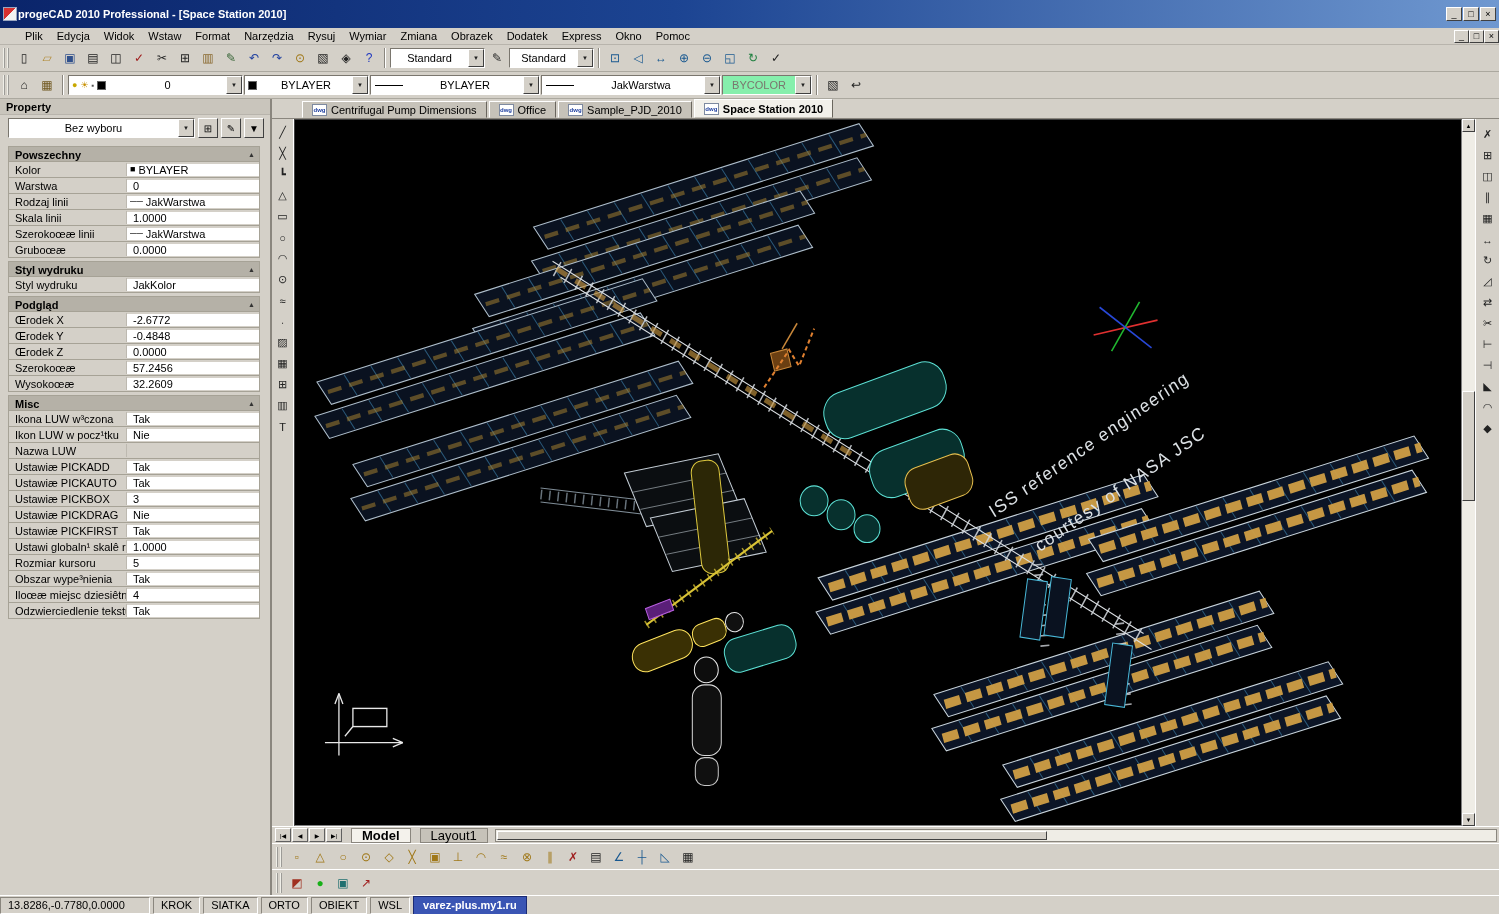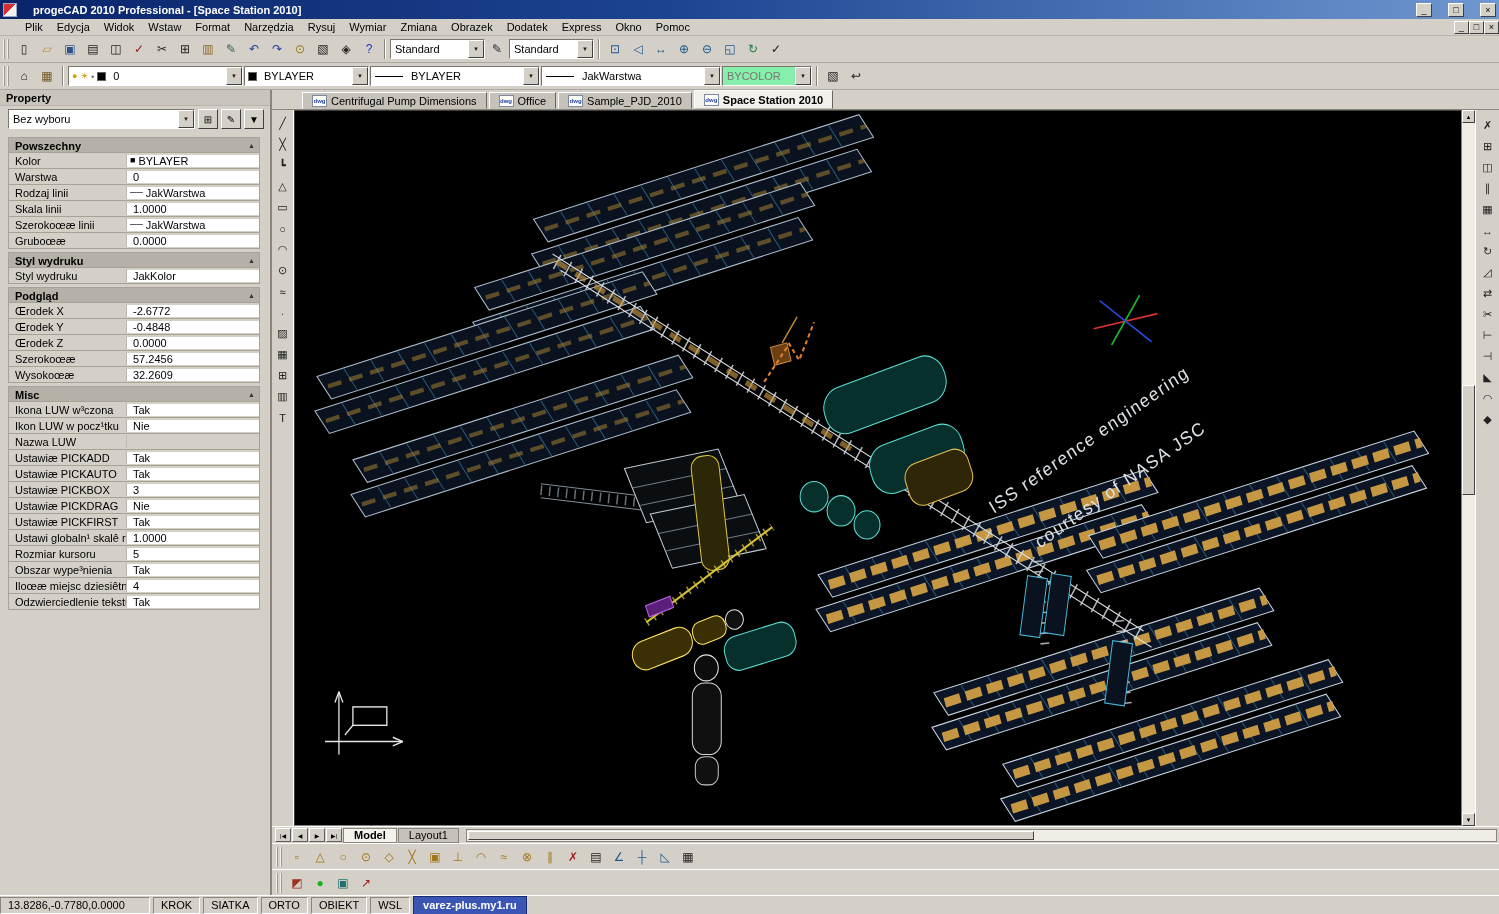--- a/index.html
+++ b/index.html
@@ -1,36 +1,36 @@
 <!DOCTYPE html>
 <html><head>
 <meta charset="utf-8">
 <style>
   *{margin:0;padding:0;box-sizing:border-box;}
   html,body{width:1499px;height:914px;overflow:hidden;}
   body{font-family:"Liberation Sans",sans-serif;font-size:11px;color:#000;background:#d4d0c8;}
   .window{width:1499px;height:914px;display:flex;flex-direction:column;background:#d4d0c8;}
 
   
-  .titlebar{height:19px;background:linear-gradient(90deg,#0a246a,#1c4492 45%,#6f98d0);display:flex;align-items:center;padding:0 3px;gap:16px;flex:none;}
+  .titlebar{height:28px;background:linear-gradient(90deg,#0a246a,#1c4492 45%,#6f98d0);display:flex;align-items:center;padding:0 3px;gap:1px;flex:none;}
   .applogo{width:14px;height:14px;background:linear-gradient(135deg,#d83030 48%,#f2f2f2 48%);border:1px solid #9aa6c0;flex:none;}
   .titlebar .title{color:#fff;font-weight:bold;font-size:11px;flex:1;white-space:nowrap;overflow:hidden;}
   .winbtn{width:16px;height:14px;background:#d4d0c8;border:1px solid;border-color:#fff #404040 #404040 #fff;font-size:9px;line-height:10px;text-align:center;font-family:"Liberation Sans",sans-serif;}
   .winbtn.sm{width:15px;height:13px;}
   .menubar{height:17px;display:flex;align-items:center;background:#d4d0c8;border-bottom:1px solid #b8b4ac;flex:none;padding-left:18px;}
   .menuitem{padding:1px 7px;cursor:default;}
   .mb-spacer{flex:1;}
 
   
   .toolbar{display:flex;align-items:center;height:27px;border-bottom:1px solid #aba89f;background:#d4d0c8;gap:1px;padding:0 2px;flex:none;}
   .handle{width:6px;height:20px;border-left:2px ridge #f0efe8;border-right:2px ridge #f0efe8;margin:0 3px 0 1px;flex:none;}
   .tbtn{width:22px;height:22px;display:flex;align-items:center;justify-content:center;background:#d4d0c8;border:1px solid #d4d0c8;color:#222;font-size:12px;flex:none;}
   .tbtn .glyph{pointer-events:none;}
   .sep{width:0;height:20px;border-left:1px solid #8a867e;border-right:1px solid #fff;margin:0 3px;flex:none;}
-  .combo{height:20px;background:#fff;border:1px solid;border-color:#7a766e #fff #fff #7a766e;display:flex;align-items:center;font-size:11px;flex:none;}
+  .combo{height:20px;background:#fff;border:1px solid;border-color:#7a766e #fff #fff #7a766e;display:flex;align-items:center;font-size:11px;flex:none;text-align:center;}
   .combo .cval{flex:1;padding:0 4px;white-space:nowrap;overflow:hidden;}
   .carrow{width:16px;height:18px;background:#d4d0c8;border:1px solid;border-color:#fff #404040 #404040 #fff;display:flex;align-items:center;justify-content:center;flex:none;}
   .carrow::after{content:"▼";font-size:6px;color:#202020;}
   .combo.disabled{background:#86efac;color:#7a766e;}
   .w95{width:95px}.w85{width:85px}.w175{width:175px}.w125{width:125px}.w170{width:170px}.w180{width:180px}.w90{width:90px}
   .lc-ic{font-size:9px;margin-left:3px;flex:none;}
   .lc-ic.bulb{color:#c8a800}.lc-ic.sun{color:#c89000}.lc-ic.lock{color:#555;font-size:8px}
   .swatch{width:9px;height:9px;background:#000;border:1px solid #666;margin:0 3px;flex:none;}
   .ltline{width:28px;height:0;border-top:1px solid #000;margin:0 4px;flex:none;}
 
@@ -68,21 +68,21 @@
   .canvas svg{position:absolute;inset:0;width:100%;height:100%;display:block;}
   .vscroll{width:13px;flex:none;display:flex;flex-direction:column;background:#efede6;}
   .varr{height:13px;background:#d4d0c8;border:1px solid;border-color:#fff #404040 #404040 #fff;display:flex;align-items:center;justify-content:center;flex:none;}
   .varr.up::after{content:"▲";font-size:6px;}
   .varr.dn::after{content:"▼";font-size:6px;}
   .vtrack{flex:1;position:relative;}
   .vthumb{position:absolute;left:0;right:0;top:38%;height:110px;background:#d4d0c8;border:1px solid;border-color:#fff #404040 #404040 #fff;}
   .rightrail{width:24px;flex:none;background:#d4d0c8;border-left:1px solid #fff;display:flex;flex-direction:column;align-items:center;padding-top:5px;}
   .modeltabs{height:17px;display:flex;align-items:center;background:#d4d0c8;border-top:1px solid #fff;flex:none;padding-left:3px;gap:1px;}
   .mnav{width:16px;height:14px;background:#d4d0c8;border:1px solid;border-color:#fff #606060 #606060 #fff;font-size:6px;display:flex;align-items:center;justify-content:center;flex:none;}
-  .mtab{height:15px;display:flex;align-items:center;padding:0 10px;background:#c6c2b9;border:1px solid #8a867e;font-size:11px;white-space:nowrap;}
+  .mtab{height:15px;display:flex;align-items:center;padding:0 10px;background:#c6c2b9;border:1px solid #8a867e;font-size:13px;white-space:nowrap;margin-left:8px;}
   .mtab.active{background:#f4f2ec;font-weight:bold;}
   .htrack{flex:1;height:13px;margin:0 2px 0 6px;border:1px solid #8a867e;background:#efede6;position:relative;}
   .hthumb{position:absolute;left:1px;top:1px;bottom:1px;width:55%;background:#d4d0c8;border:1px solid;border-color:#fff #404040 #404040 #fff;}
   .btoolbar{height:26px;display:flex;align-items:center;gap:1px;padding:0 3px;background:#d4d0c8;border-top:1px solid #fff;flex:none;}
 
   
   .cmdwrap{height:52px;flex:none;display:flex;border-top:2px groove #e8e6e0;background:#d4d0c8;padding:2px;}
   .cmd{flex:1;background:#fff;border:1px solid;border-color:#7a766e #fff #fff #7a766e;font-family:"DejaVu Sans Mono","Liberation Mono",monospace;font-size:12px;display:flex;flex-direction:column;min-width:0;}
   .cmdhist{flex:1;padding:2px 5px;border-bottom:1px solid #c9c9c9;white-space:nowrap;overflow:hidden;}
   .cmdprompt{height:20px;padding:2px 5px;white-space:nowrap;}

